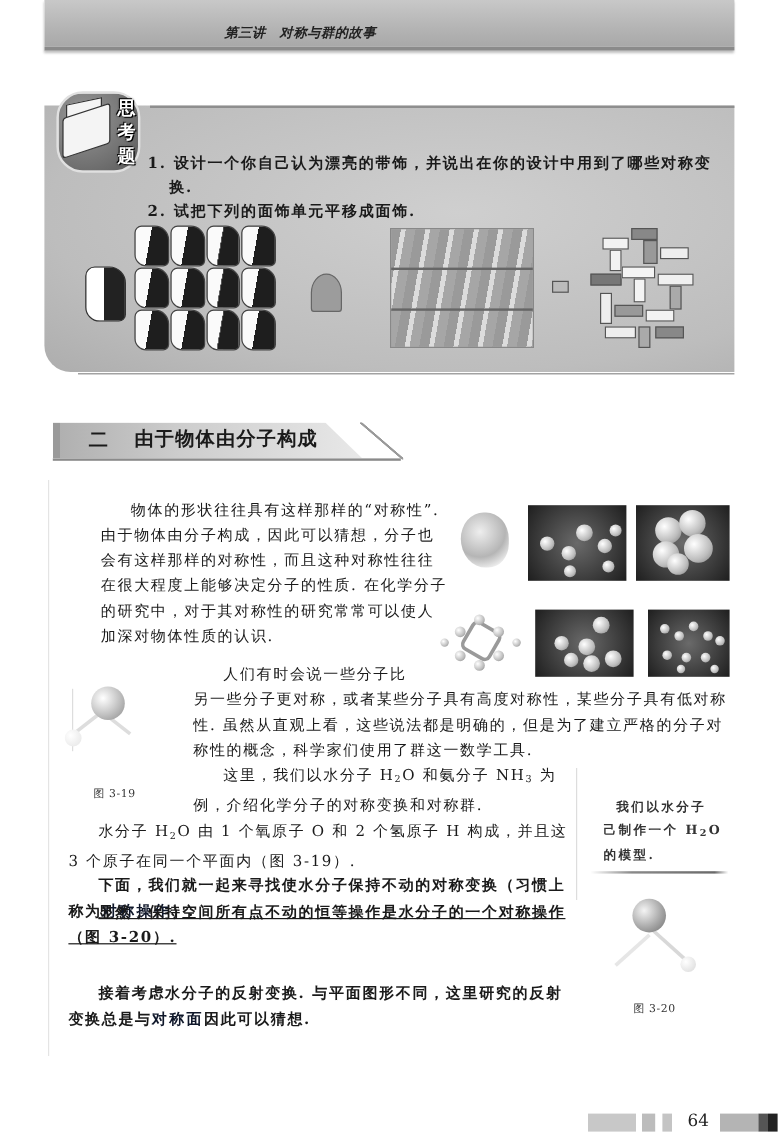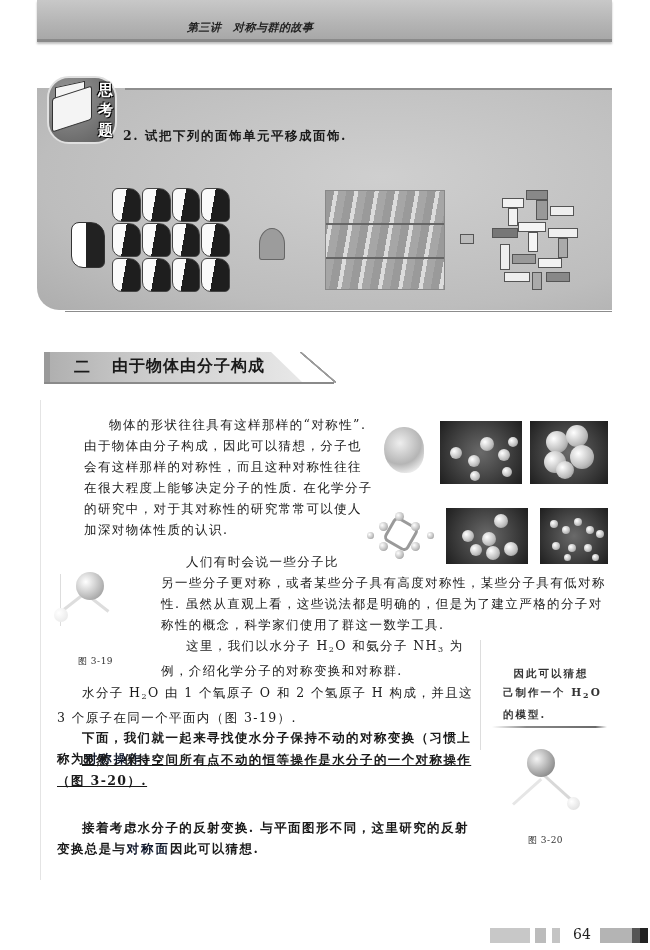--- a/index.html
+++ b/index.html
@@ -147,20 +147,21 @@
   <div class="think-badge">
     <div class="book2"></div>
     <div class="book"></div>
     <div class="chars">
       <span>思</span>
       <span>考</span>
       <span>题</span>
     </div>
   </div>
   <div class="think-list">
+    <div class="q">1. 设计一个你自己认为漂亮的带饰，并说出在你的设计中用到了哪些对称变换.</div>
     <div class="q">2. 试把下列的面饰单元平移成面饰.</div>
   </div>
 </div>
 <div class="think-box-line"></div>
 <div class="think-bottom-line"></div>
 
 <div class="patterns">
   <div class="tile-single"></div>
   <div class="tile-grid">
     <div></div>
@@ -269,21 +270,21 @@
 </div>
 <span class="caption" style="left:78px;top:655px;">图 3-19</span>
 
 <p class="para indent" style="left:161px;top:551px;width:300px;">人们有时会说一些分子比</p>
 <p class="para" style="left:161px;top:572px;width:450px;">另一些分子更对称，或者某些分子具有高度对称性，某些分子具有低对称性. 虽然从直观上看，这些说法都是明确的，但是为了建立严格的分子对称性的概念，科学家们使用了群这一数学工具.</p>
 
 <p class="para indent" style="left:161px;top:635px;width:320px;"><span>这里，我们以水分子 H</span><sub>2</sub><span>O 和氨分子 NH</span><sub>3</sub><span> 为例，介绍化学分子的对称变换和对称群.</span></p>
 
 <div class="side-margin-line"></div>
 <div class="side-note">
-  <div class="indent" style="text-indent:1em">因此可以猜想</div>
+  <div class="indent" style="text-indent:1em">我们以水分子</div>
   <div><span>己制作一个 H</span><sub>2</sub><span>O</span></div>
   <div>的模型.</div>
 </div>
 <div class="side-note-line"></div>
 
 <p class="para indent" style="left:57px;top:682px;width:420px;"><span>水分子 H</span><sub>2</sub><span>O 由 1 个氧原子 O 和 2 个氢原子 H 构成，并且这 3 个原子在同一个平面内（图 3-19）.</span></p>
 
 <p class="para indent bold" style="left:57px;top:727px;width:420px;font-weight:bold;"><span>下面，我们就一起来寻找使水分子保持不动的对称变换（习惯上称为</span><span class="term">对称操作</span><span>）.</span></p>
 
 <p class="para indent" style="left:57px;top:749px;width:420px;font-weight:bold;text-decoration:underline;">显然，保持空间所有点不动的恒等操作是水分子的一个对称操作（图 3-20）.</p>

